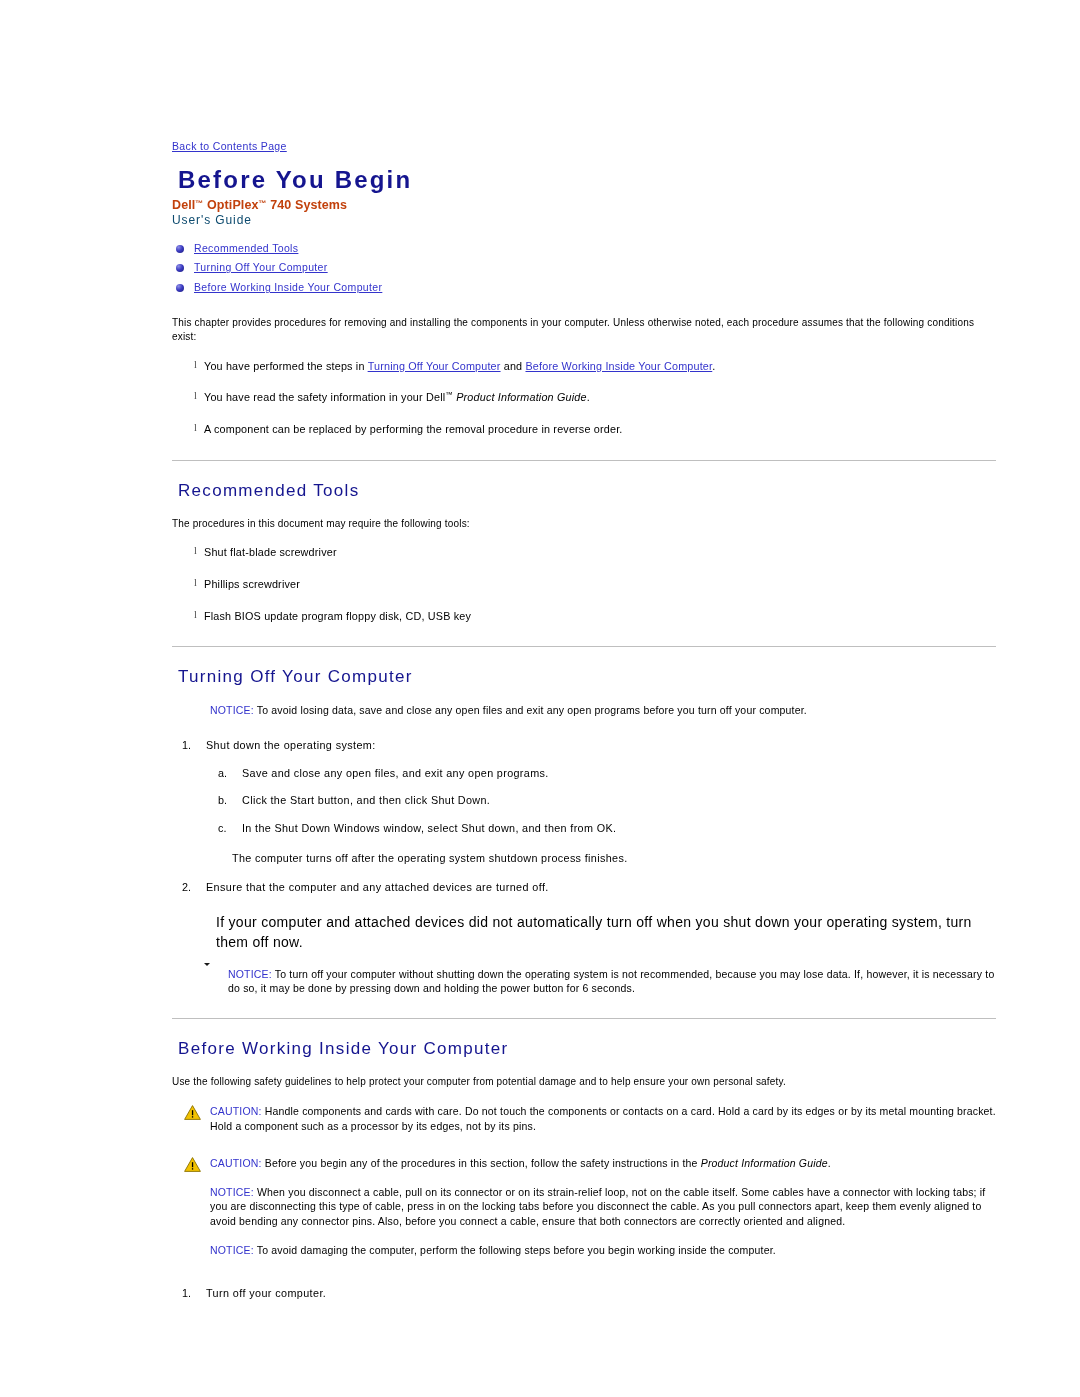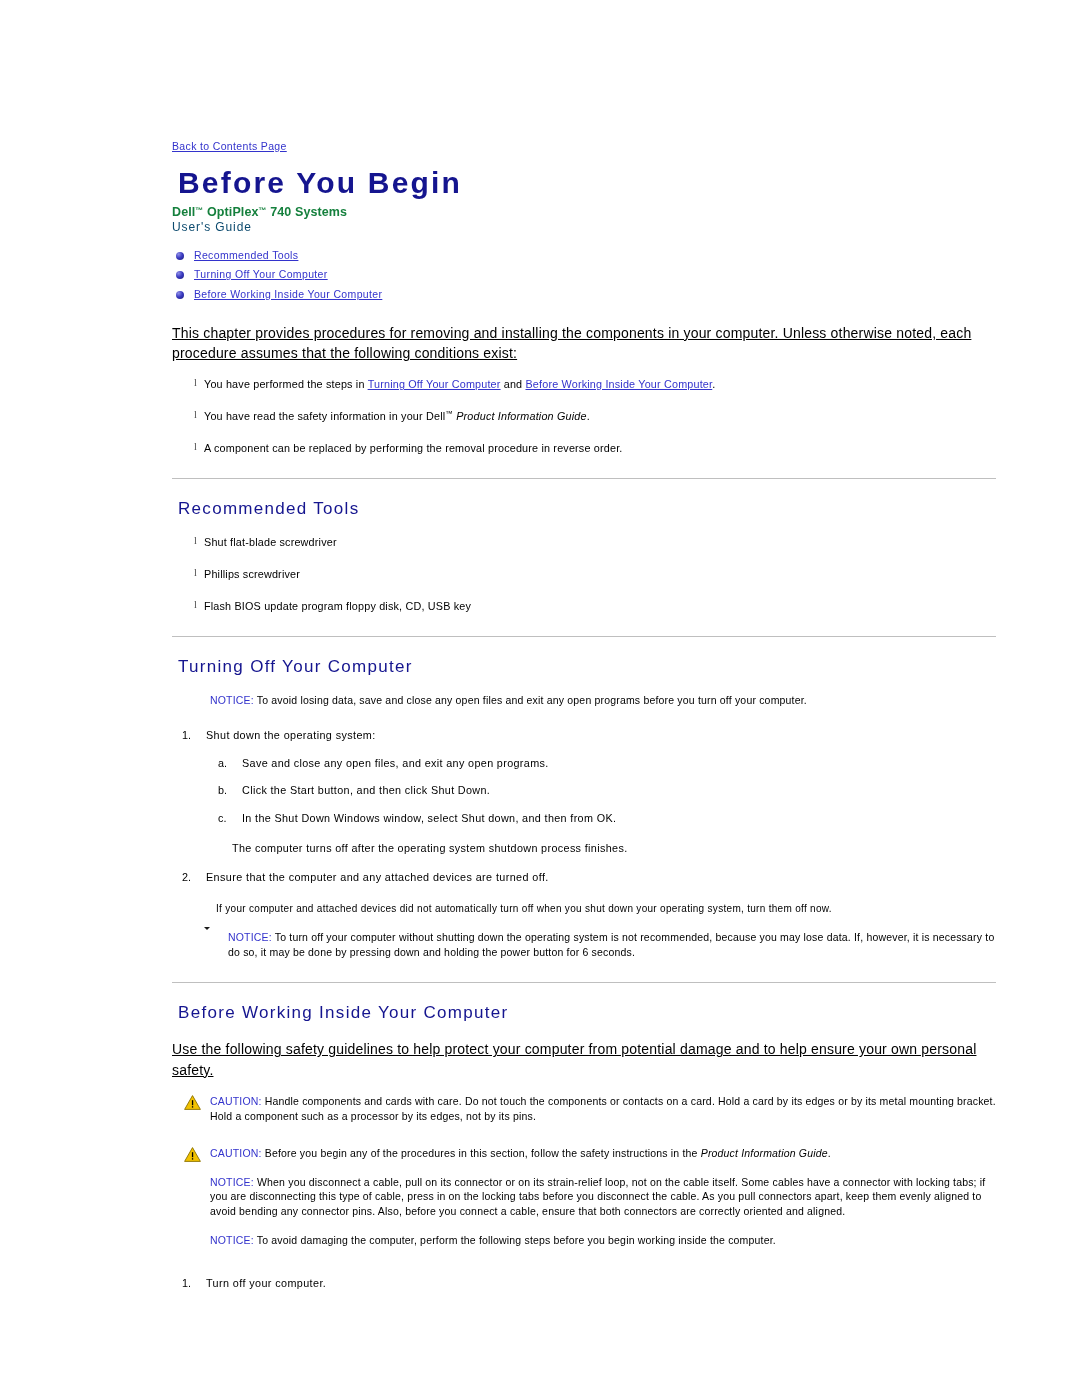--- a/index.html
+++ b/index.html
@@ -33,32 +33,32 @@
   }
 
   .back-link {
     font-size: 10.5px;
     letter-spacing: 0.35px;
     display: inline-block;
     margin-bottom: 14px;
   }
 
   h1.doc-title {
-    font-size: 30px;
+    font-size: 24px;
     font-weight: bold;
     color: #15158f;
     margin: 0 0 4px 6px;
     letter-spacing: 2.2px;
     line-height: 1.15;
   }
 
   .subtitle-model {
     font-size: 12.5px;
     font-weight: bold;
-    color: #15803d;
+    color: #c2410c;
     margin: 0 0 1px 0;
     letter-spacing: 0.1px;
   }
   .subtitle-model sup {
     font-size: 8px;
     vertical-align: 3px;
   }
   .subtitle-guide {
     font-size: 12px;
     color: #0c4a6e;
@@ -83,26 +83,25 @@
     position: absolute;
     left: 0;
     top: 4px;
     width: 8px;
     height: 8px;
     border-radius: 50%;
     background: radial-gradient(circle at 32% 28%, #8f8fe8 0%, #3a3ac0 48%, #1c1c7a 100%);
   }
 
   p.body-text {
-    font-size: 14px;
+    font-size: 10px;
     line-height: 1.45;
     margin: 0 0 6px 0;
     letter-spacing: 0.18px;
     text-align: left;
-    text-decoration: underline;
   }
 
   hr.sep {
     border: 0;
     border-top: 1px solid #bfbfbf;
     margin: 22px 0 20px 0;
     width: 824px;
   }
 
   h2.section {
@@ -178,21 +177,21 @@
     letter-spacing: 0;
   }
 
   .step-note {
     font-size: 10.8px;
     line-height: 1.45;
     letter-spacing: 0.35px;
     margin: 14px 0 0 26px;
   }
   .step-follow {
-    font-size: 10px;
+    font-size: 14px;
     line-height: 1.45;
     letter-spacing: 0.3px;
     margin: 16px 0 0 10px;
   }
 
   .admon {
     position: relative;
     padding-left: 30px;
     margin: 14px 0 14px 8px;
     font-size: 10.5px;
@@ -330,20 +329,21 @@
       </li>
       <li>
         <span class="dash-marker">l</span>
         <span>A component can be replaced by performing the removal procedure in reverse order.</span>
       </li>
     </ul>
 
     <hr class="sep">
 
     <h2 class="section">Recommended Tools</h2>
+    <p class="body-text">The procedures in this document may require the following tools:</p>
 
     <ul class="dash-list">
       <li>
         <span class="dash-marker">l</span>
         <span>Shut flat-blade screwdriver</span>
       </li>
       <li>
         <span class="dash-marker">l</span>
         <span>Phillips screwdriver</span>
       </li>

